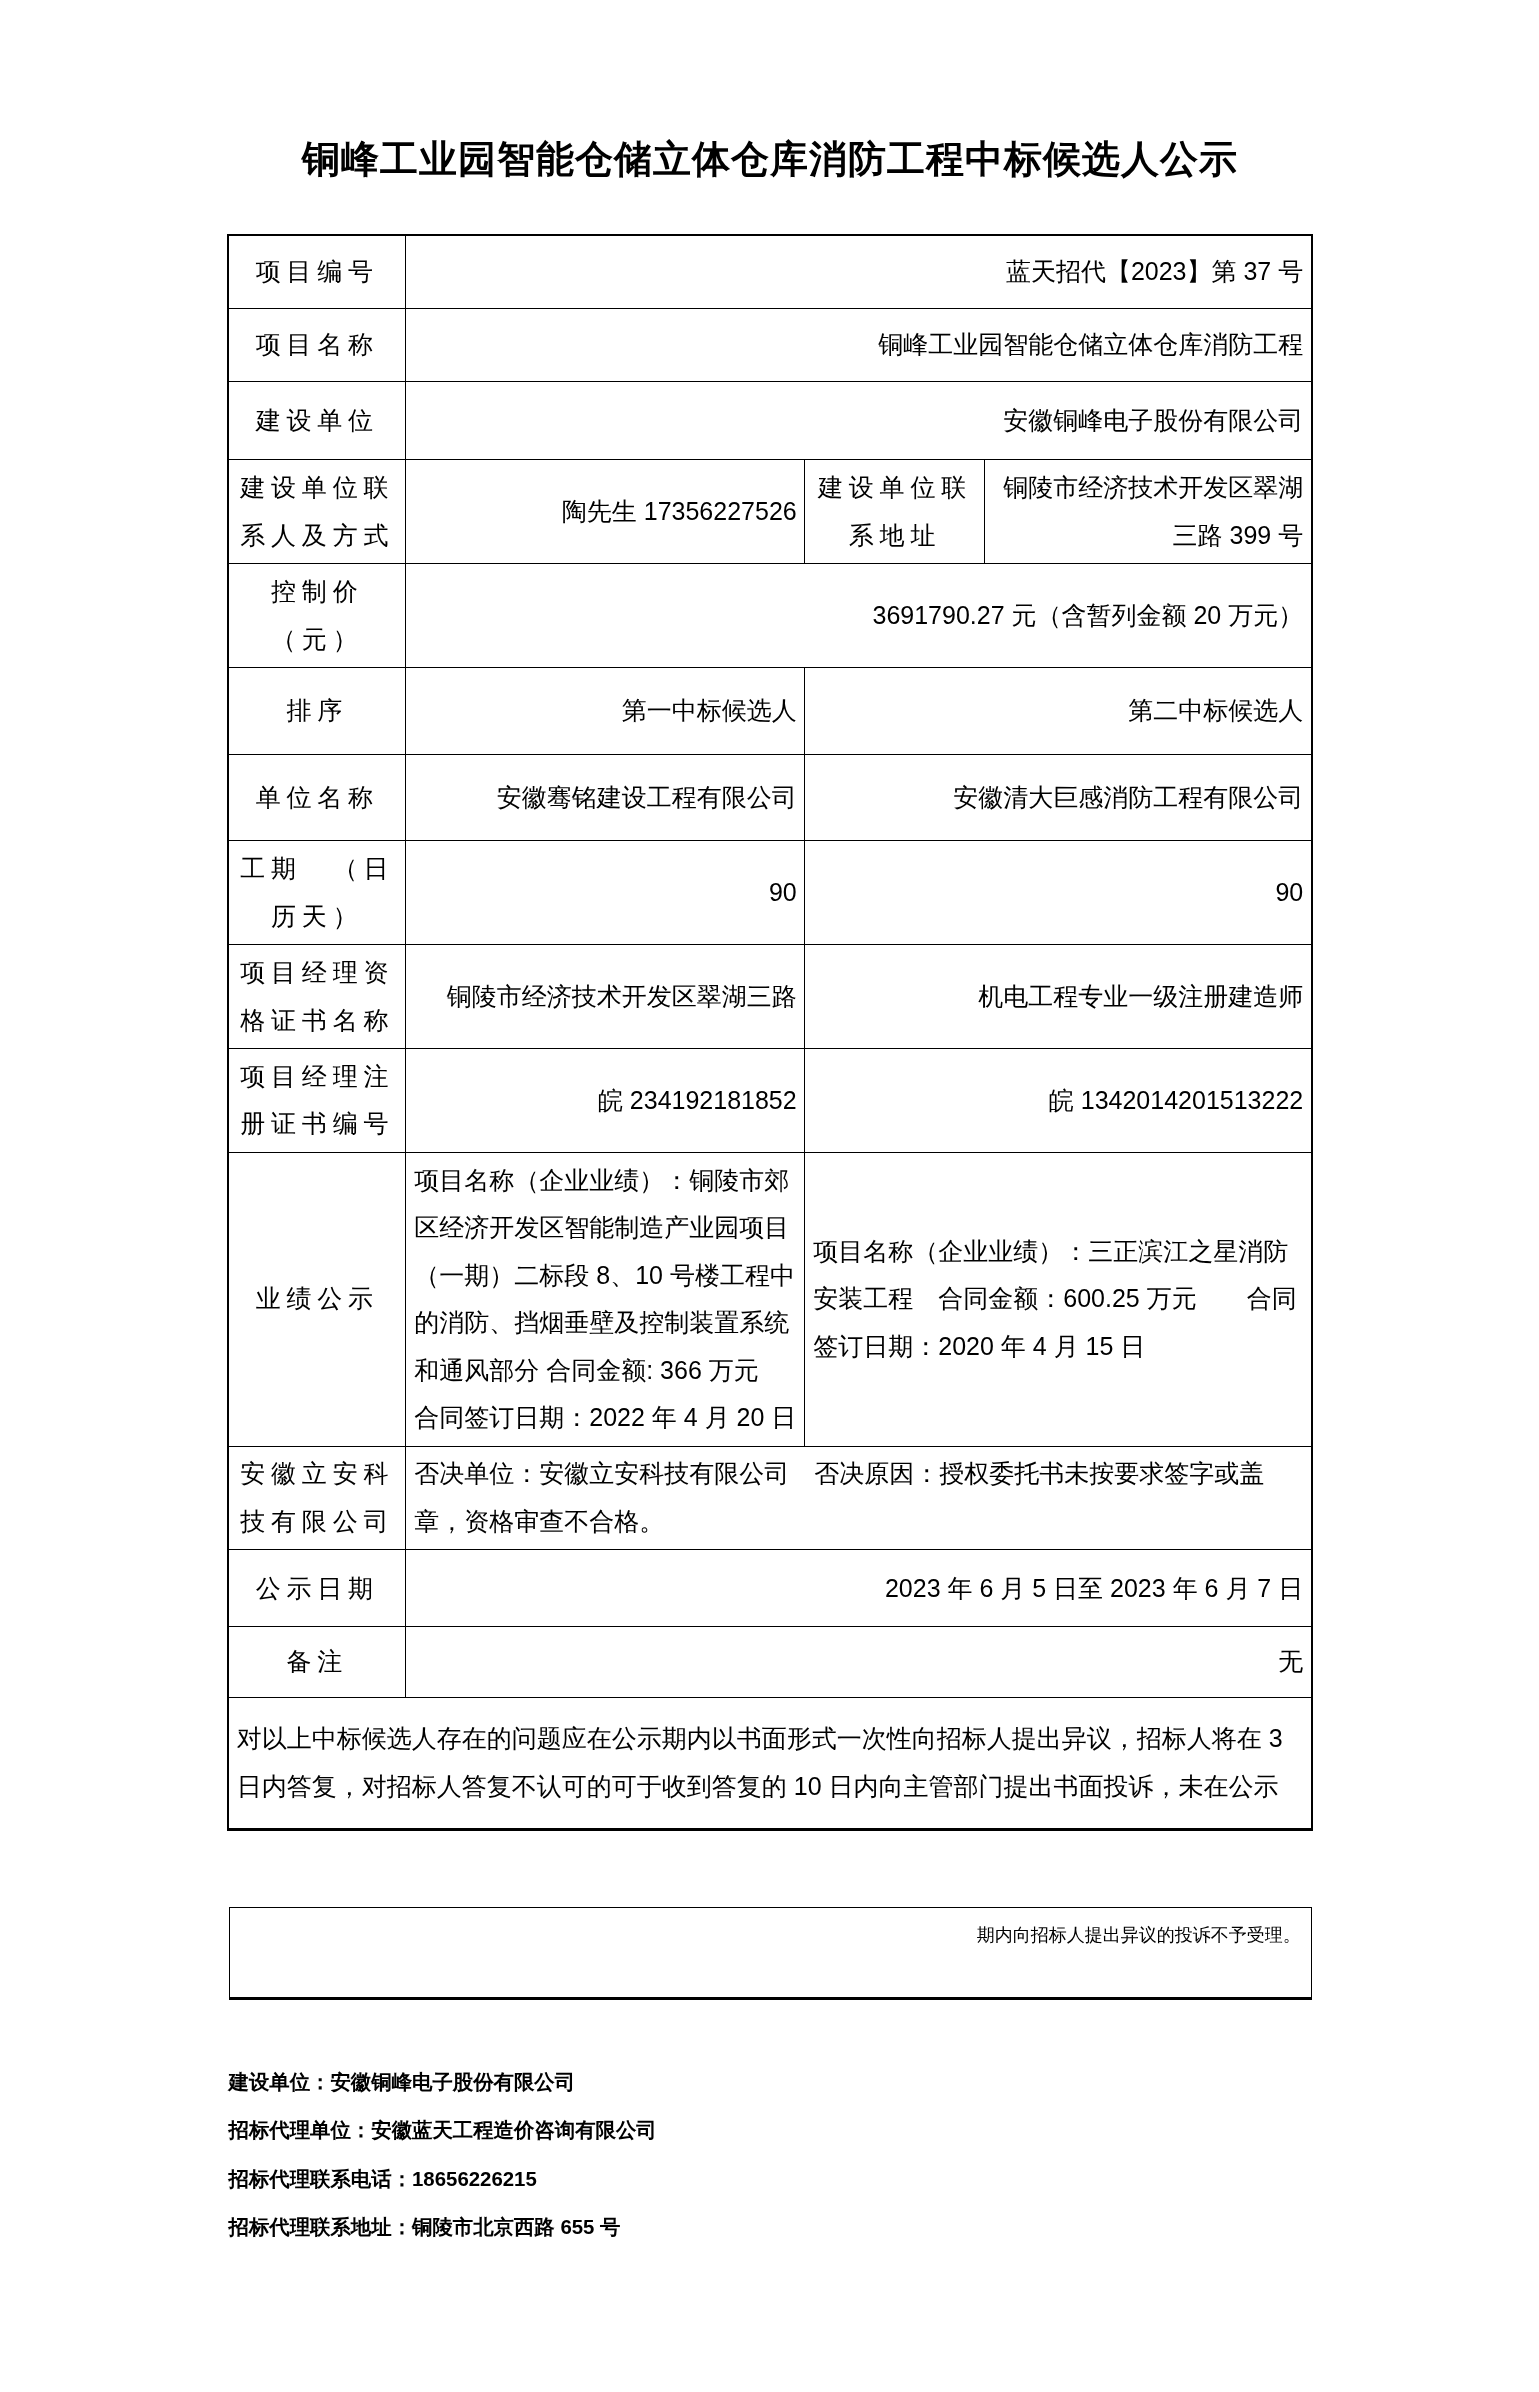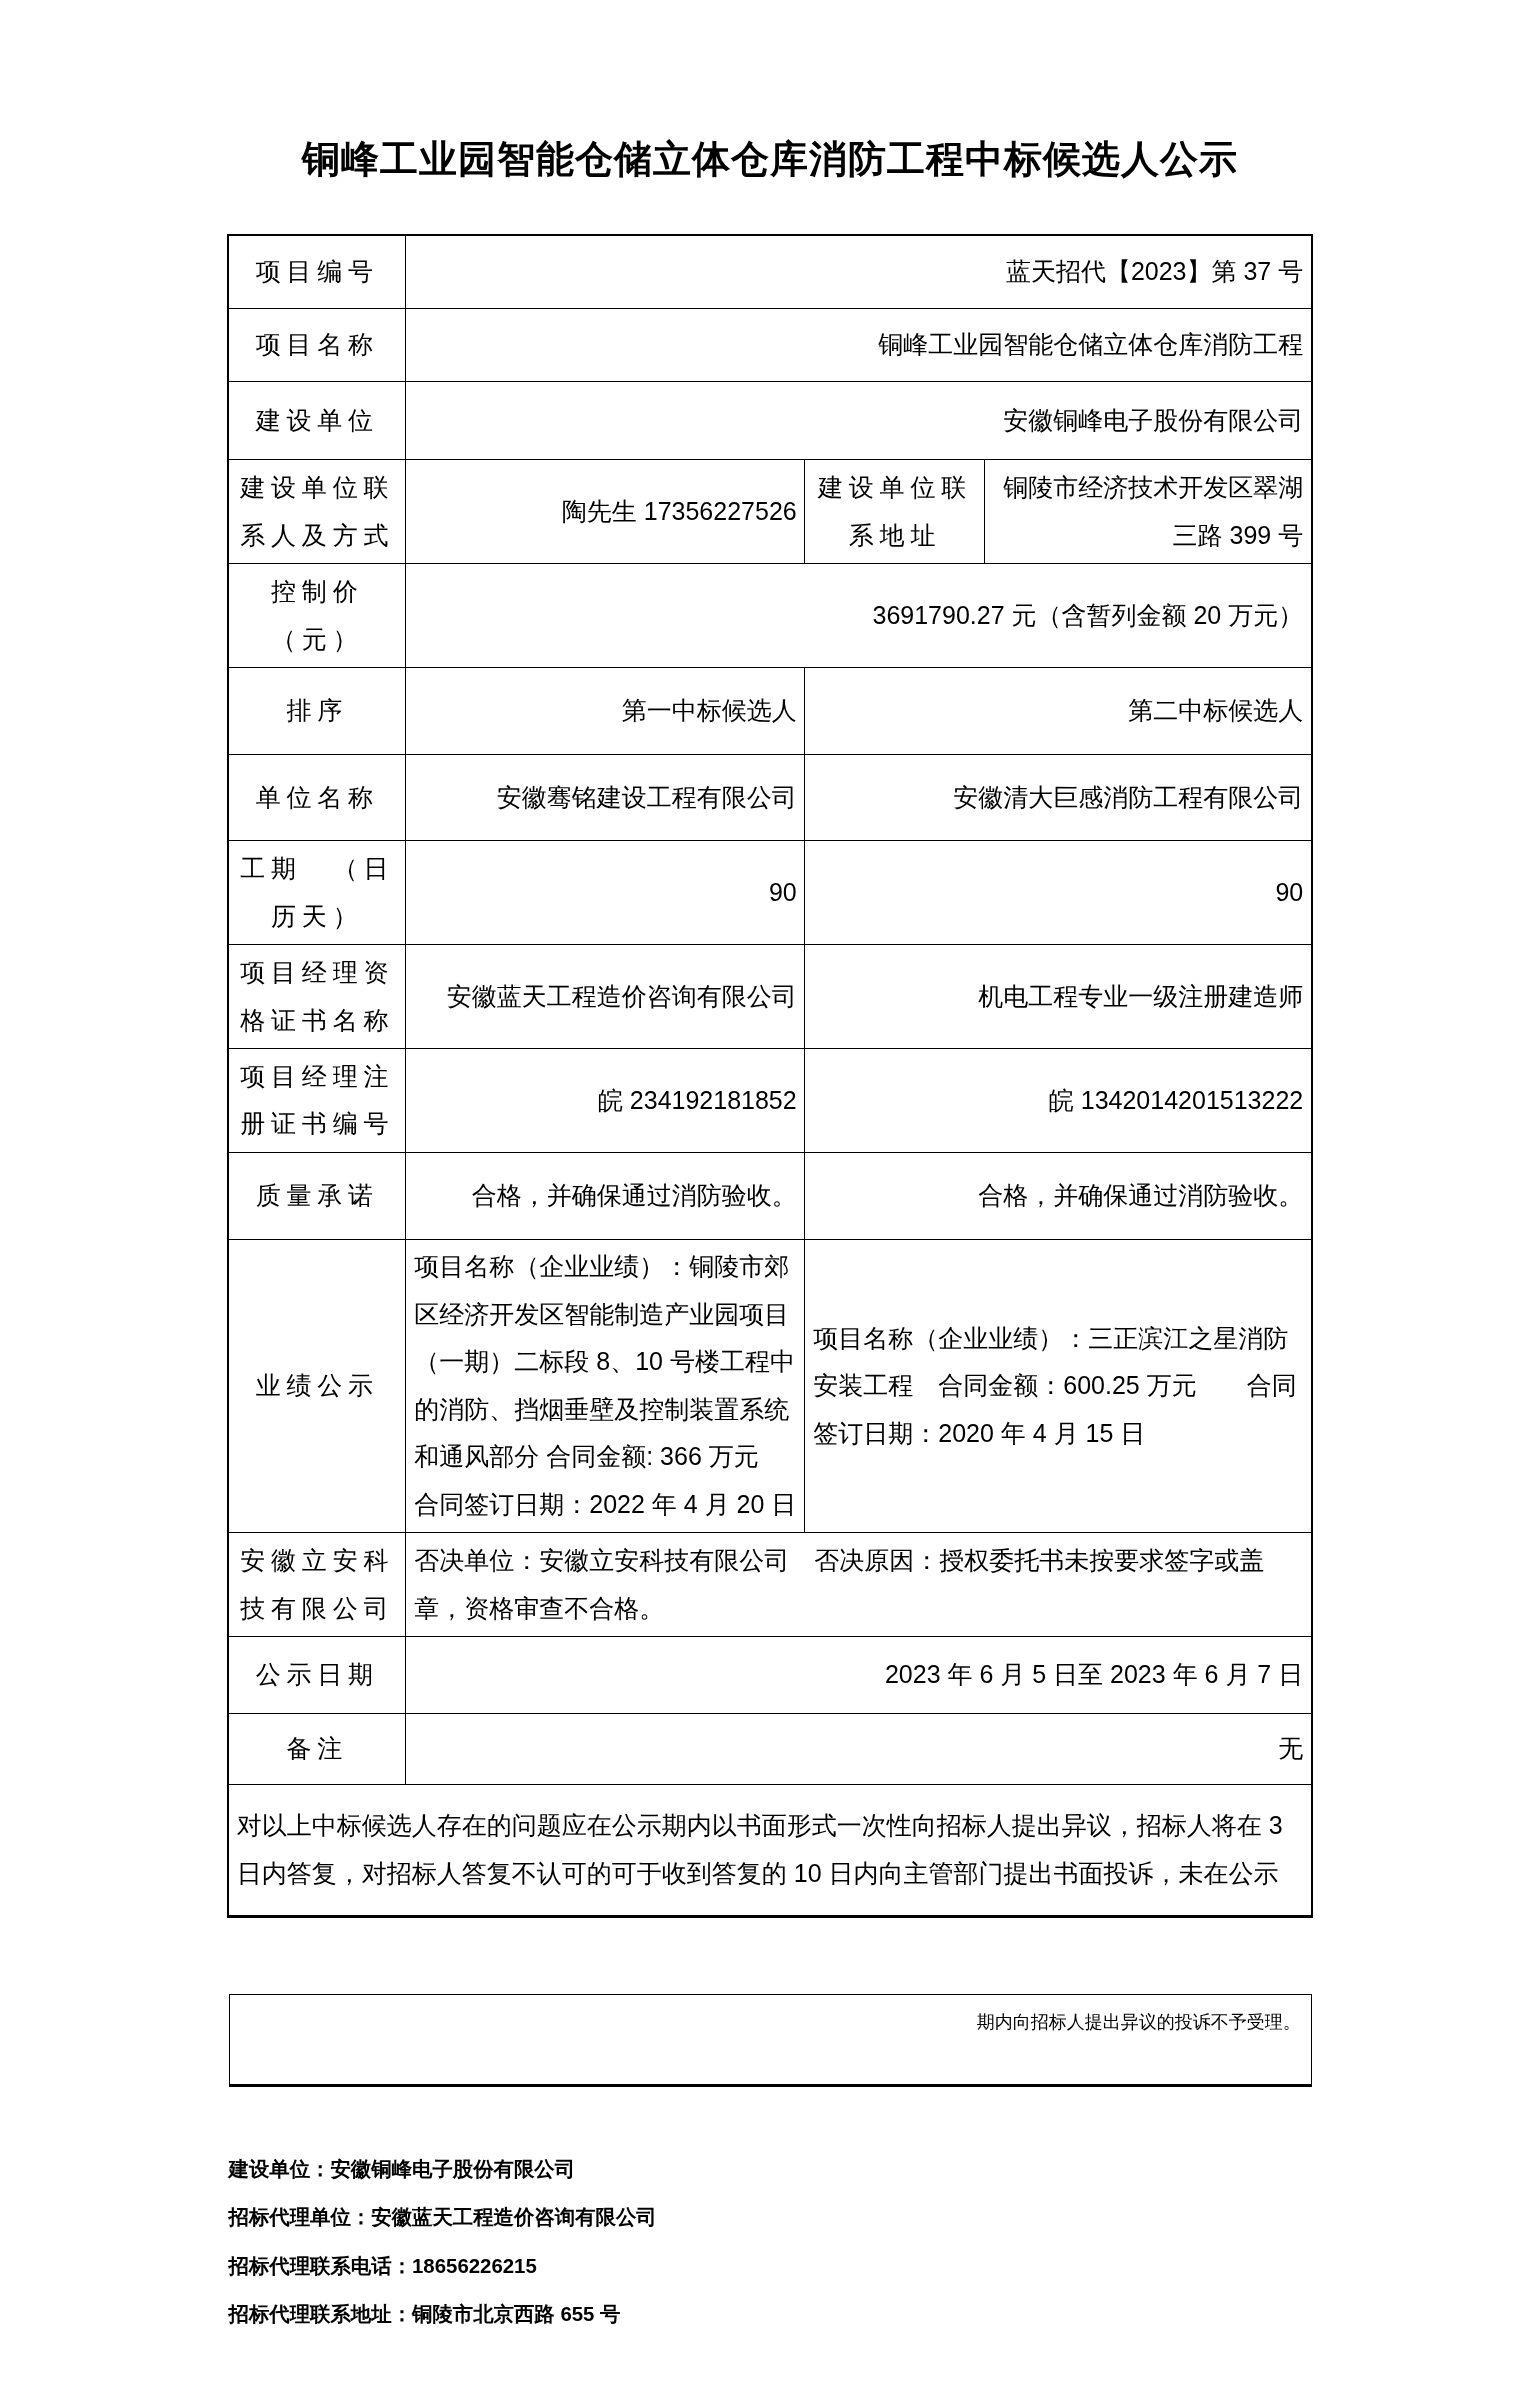--- a/index.html
+++ b/index.html
@@ -160,35 +160,30 @@
 
     <tr class="r9">
       <td class="lbl">工期　（日历天）</td>
       <td class="val">90</td>
       <td class="val" colspan="2">90</td>
     </tr>
 
 
     <tr class="r11">
       <td class="lbl">项目经理资格证书名称</td>
-      <td class="val">安徽蓝天工程造价咨询有限公司</td>
+      <td class="val">铜陵市经济技术开发区翠湖三路</td>
       <td class="val" colspan="2">机电工程专业一级注册建造师</td>
     </tr>
 
     <tr class="r12">
       <td class="lbl">项目经理注册证书编号</td>
       <td class="val">皖 234192181852</td>
       <td class="val" colspan="2">皖 1342014201513222</td>
     </tr>
 
-    <tr class="r13">
-      <td class="lbl">质量承诺</td>
-      <td class="val">合格，并确保通过消防验收。</td>
-      <td class="val" colspan="2">合格，并确保通过消防验收。</td>
-    </tr>
 
     <tr class="r14">
       <td class="lbl">业绩公示</td>
       <td class="perf leftcell">项目名称（企业业绩）：铜陵市郊区经济开发区智能制造产业园项目（一期）二标段 8、10 号楼工程中的消防、挡烟垂壁及控制装置系统和通风部分 合同金额: 366 万元　 合同签订日期：2022 年 4 月 20 日</td>
       <td class="perf leftcell" colspan="2">项目名称（企业业绩）：三正滨江之星消防安装工程　合同金额：600.25 万元　　合同签订日期：2020 年 4 月 15 日</td>
     </tr>
 
     <tr class="r15">
       <td class="lbl">安徽立安科技有限公司</td>
       <td class="leftcell" colspan="3">否决单位：安徽立安科技有限公司　否决原因：授权委托书未按要求签字或盖章，资格审查不合格。</td>

